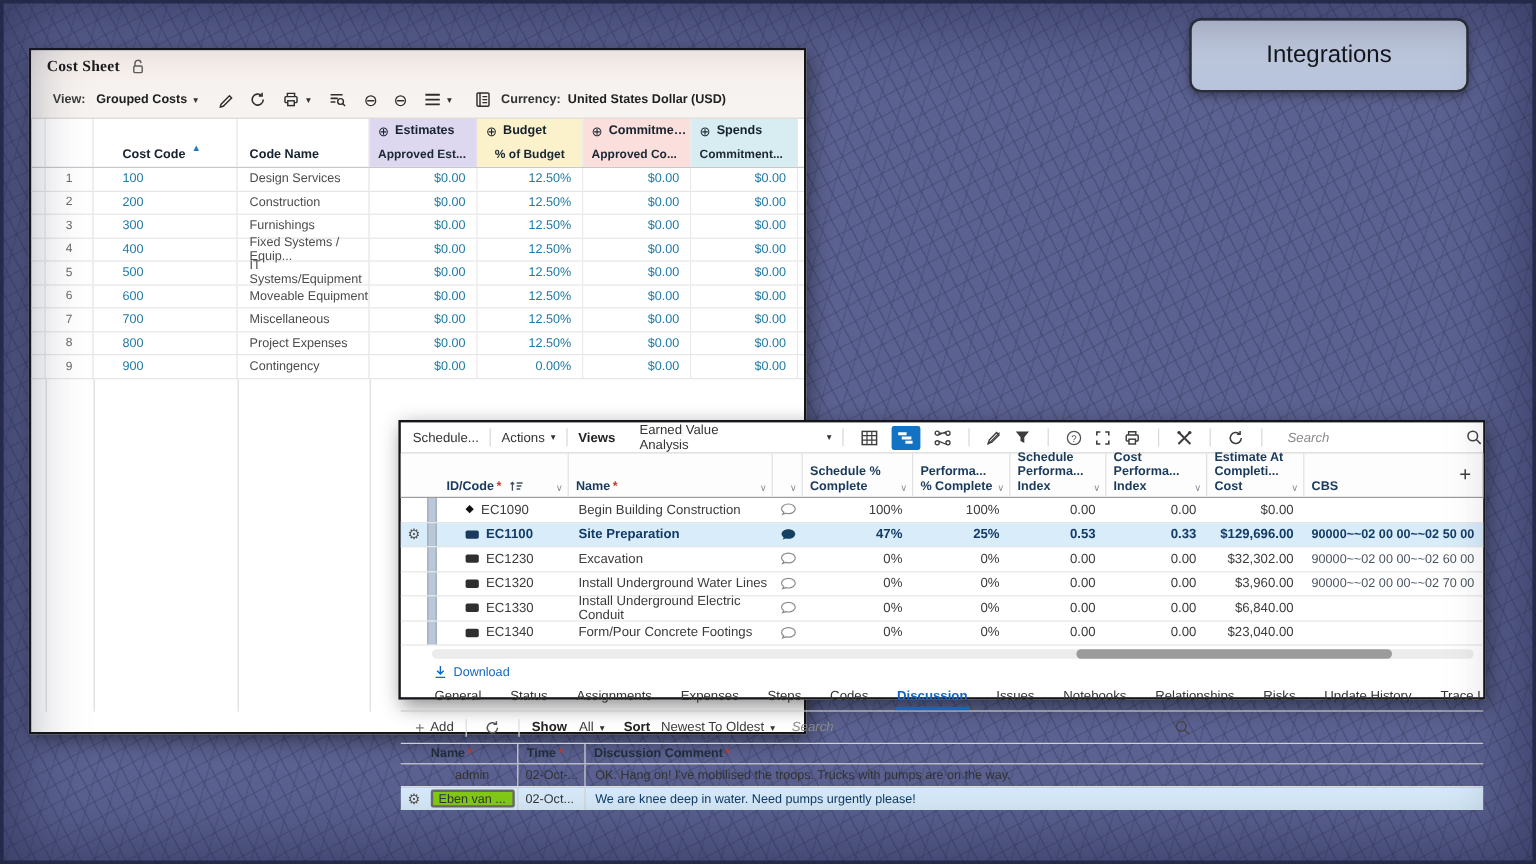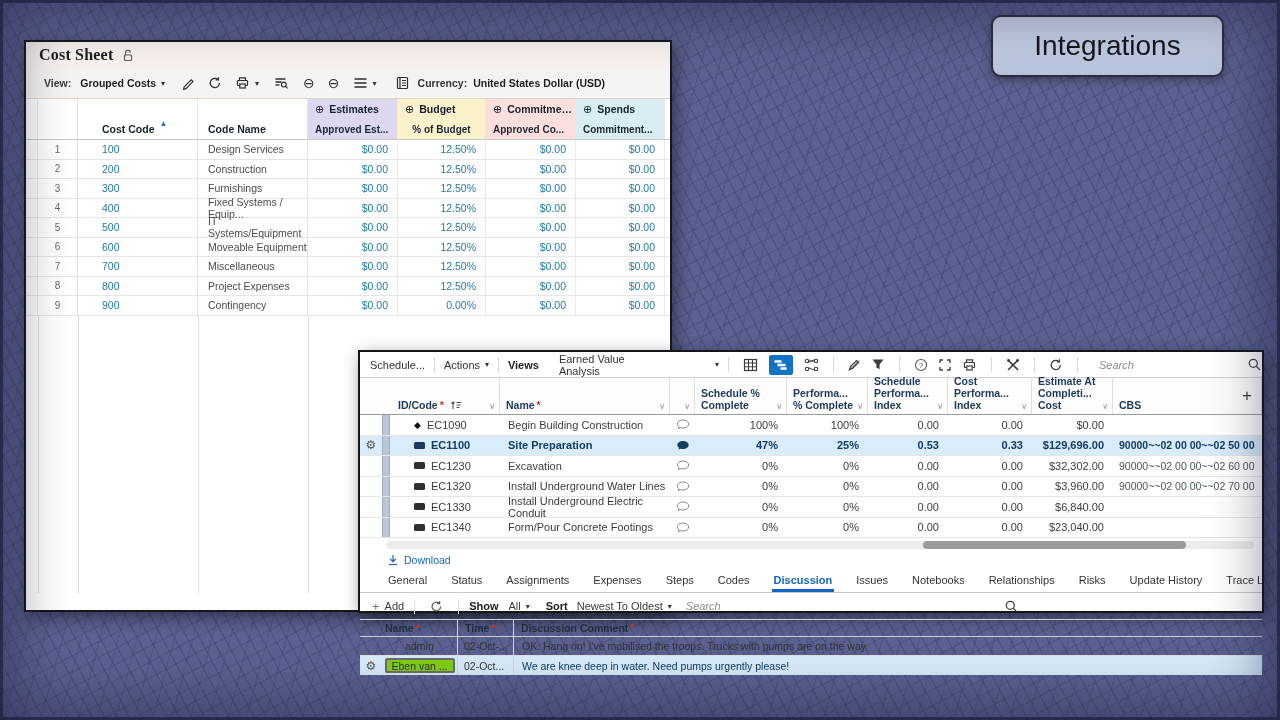--- a/index.html
+++ b/index.html
@@ -14,31 +14,31 @@
       repeating-linear-gradient(-28deg, rgba(58,64,102,.0) 0 7px, rgba(58,64,102,.28) 7px 8.5px, rgba(58,64,102,.0) 8.5px 14px),
       repeating-linear-gradient(105deg, rgba(73,79,120,.0) 0 9px, rgba(73,79,120,.45) 9px 10.5px, rgba(73,79,120,.0) 10.5px 18px);}
   .bg-frame{position:absolute;inset:0;
     box-shadow:inset 0 0 0 3px rgba(28,33,66,.75), inset 0 0 55px 12px rgba(28,33,66,.55);}
 
   
   .integrations{position:absolute;left:991px;top:15px;width:233px;height:62px;
     background:linear-gradient(#cfd8ea,#b7c4dc);
     border:2px solid #2b2f38;border-radius:10px;
     display:flex;align-items:center;justify-content:center;
-    font-size:28px;color:#14161a;box-shadow:0 3px 8px rgba(0,0,0,.35);cursor:pointer;}
+    font-size:20px;color:#14161a;box-shadow:0 3px 8px rgba(0,0,0,.35);cursor:pointer;}
 
   
   .win{position:absolute;background:#fff;border:2px solid #15161a;
        box-shadow:3px 5px 16px rgba(0,0,0,.45);}
   .win-cost{left:24px;top:40px;width:648px;height:572px;}
-  .win-sch{left:358px;top:350px;width:906px;height:263px;}
+  .win-sch{left:332px;top:350px;width:906px;height:233px;}
 
   
   .cs-title{height:26px;background:#f9f2ee;display:flex;align-items:center;padding-left:13px;}
-  .cs-title .t{font-family:"Liberation Serif","DejaVu Serif",serif;font-size:16px;font-weight:600;color:#1d1d1d;letter-spacing:.2px;}
+  .cs-title .t{font-family:"Liberation Serif","DejaVu Serif",serif;font-size:13px;font-weight:600;color:#1d1d1d;letter-spacing:.2px;}
   .cs-title svg{margin-left:9px;opacity:.8;}
   .cs-toolbar{height:31px;background:#f7f3f0;border-bottom:1px solid #ddd6d0;
     display:flex;align-items:center;padding-left:18px;font-size:10.5px;color:#333;}
   .cs-toolbar .lbl{font-weight:700;color:#3a3a3a;}
   .cs-toolbar .val{font-weight:700;color:#1f1f1f;margin-left:9px;}
   .crt{font-size:8px;color:#333;margin-left:5px;}
   .tbi{margin-left:13px;display:flex;align-items:center;color:#2e2e2e;cursor:pointer;}
   .minuscircle{font-size:14px;line-height:1;color:#2e2e2e;}
   .cs-head{height:41px;border-bottom:1px solid #c7c7cc;display:flex;font-size:10.5px;font-weight:700;color:#17222e;}
   .c-gut{width:12px;border-right:1px solid #e4e4e6;}

